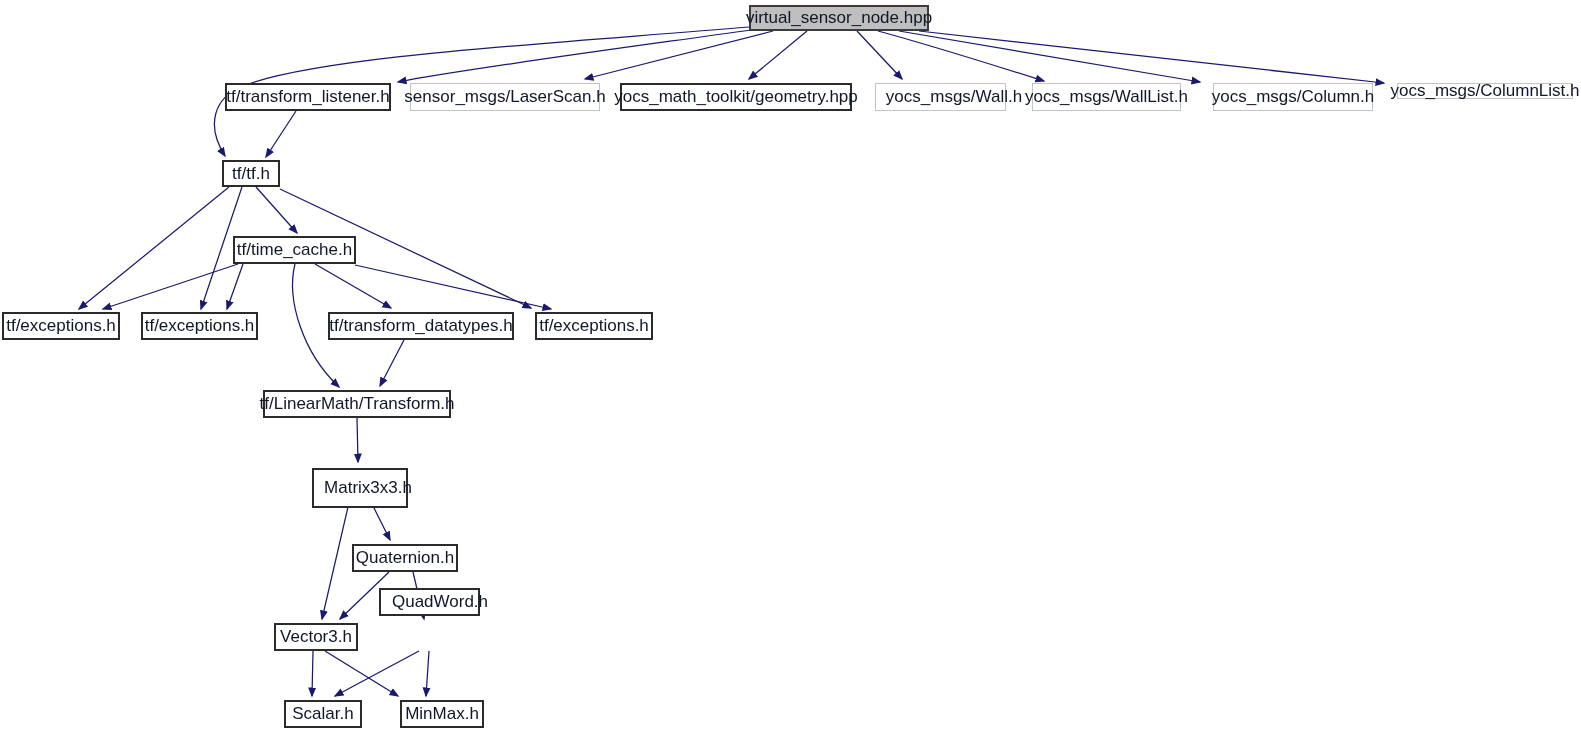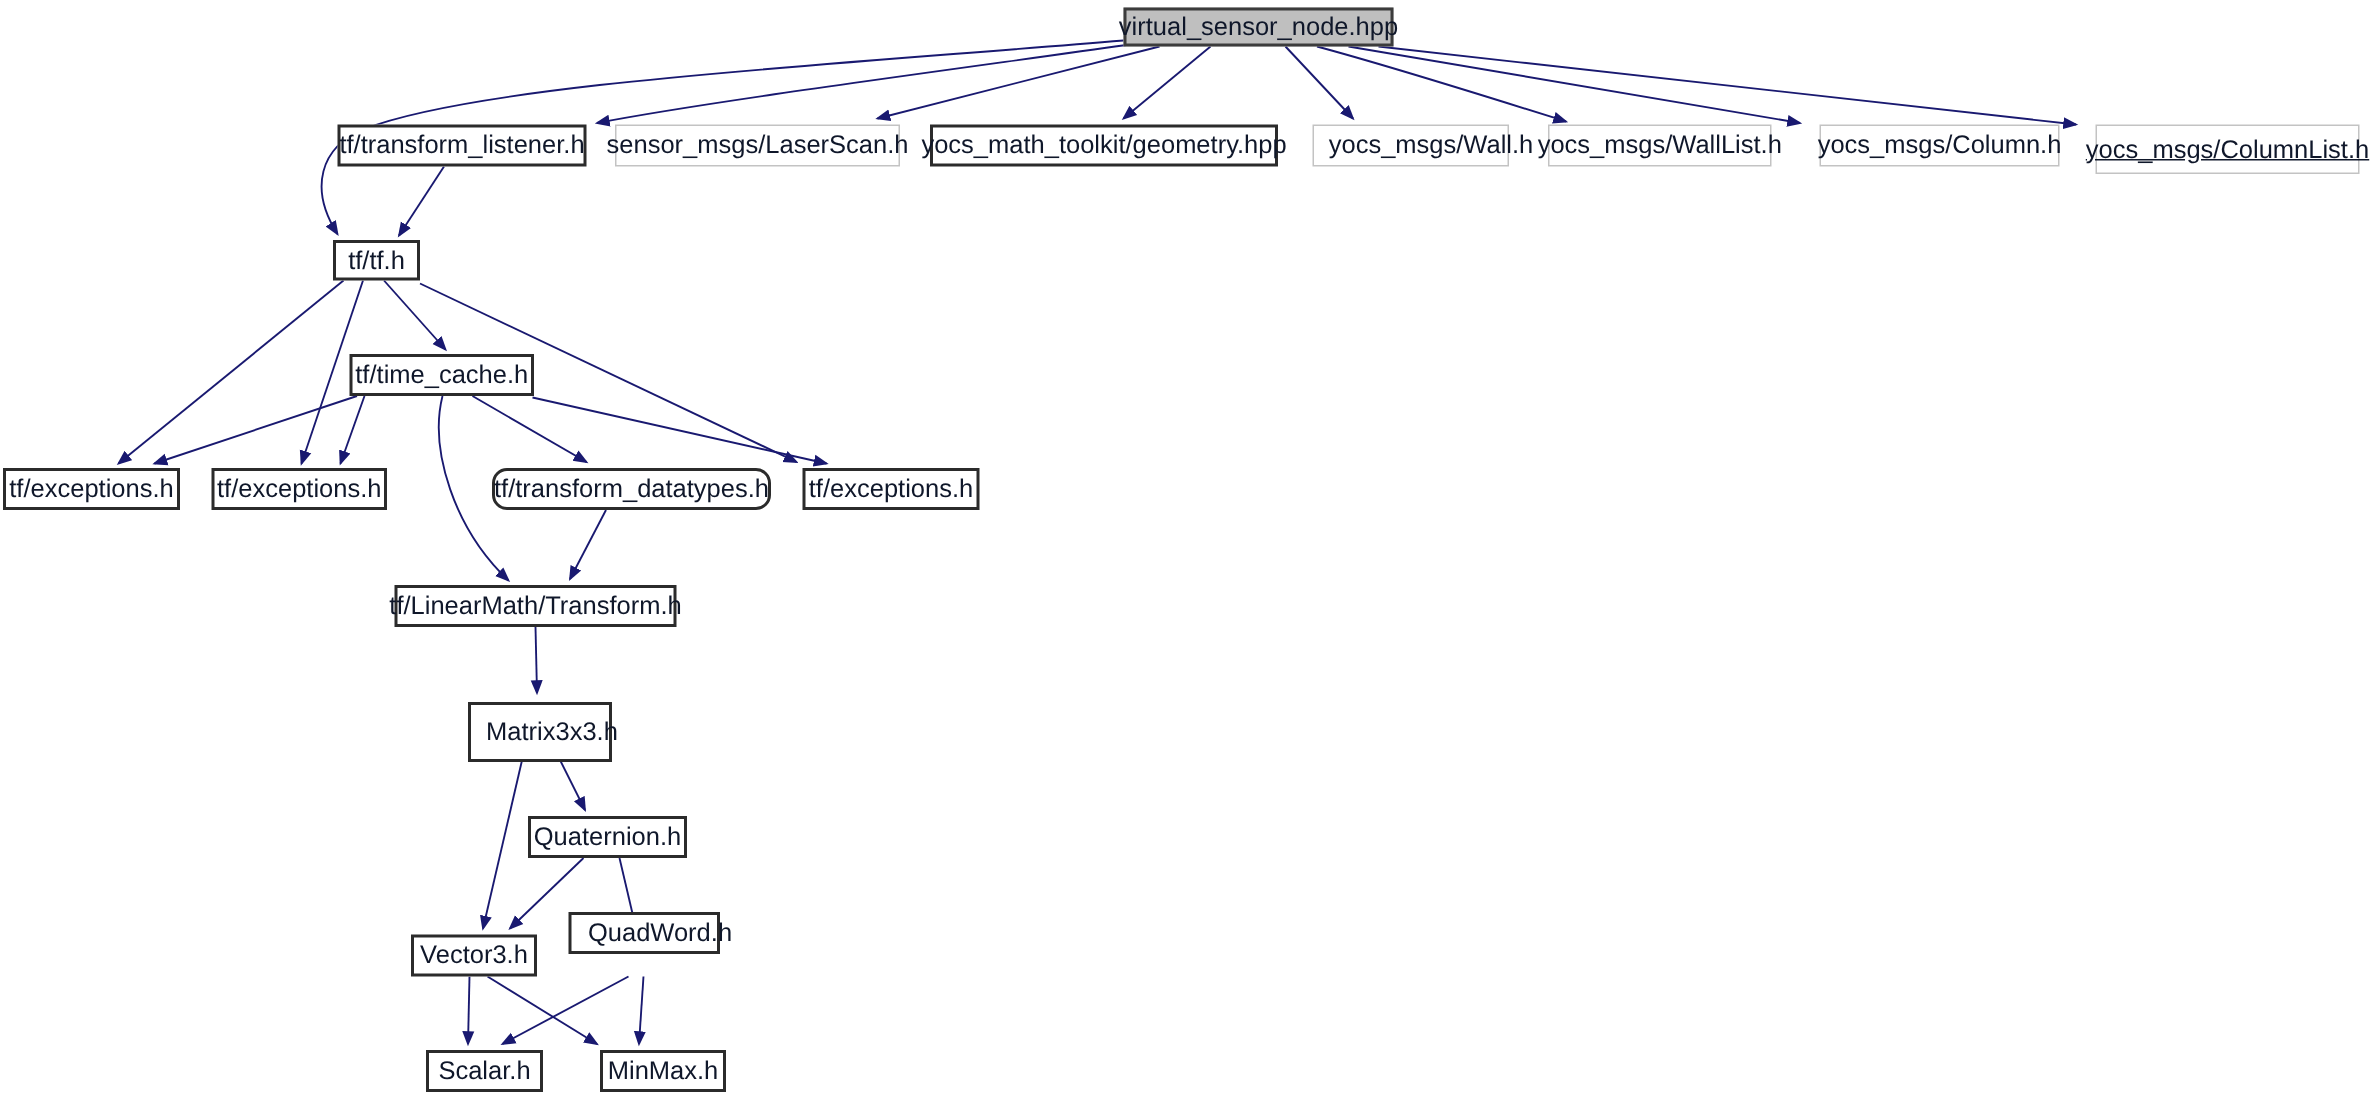--- a/index.html
+++ b/index.html
@@ -98,54 +98,54 @@
     </div>
     <div class="node external" style="left: 875px; top: 83px; width: 131px; height: 28px; padding-left: 27px;">
       <span>yocs_msgs/Wall.h</span>
     </div>
     <div class="node external" style="left: 1032px; top: 83px; width: 149px; height: 28px;">
       <span>yocs_msgs/WallList.h</span>
     </div>
     <div class="node external" style="left: 1213px; top: 83px; width: 160px; height: 28px;">
       <span>yocs_msgs/Column.h</span>
     </div>
-    <div class="node external" style="left: 1397px; top: 83px; width: 176px; height: 33px; text-decoration: underline;">
+    <div class="node external" style="left: 1397px; top: 83px; width: 176px; height: 16px;">
       <span>yocs_msgs/ColumnList.h</span>
     </div>
     <div class="node linked" style="left: 222px; top: 160px; width: 58px; height: 27px;">
       <span>tf/tf.h</span>
     </div>
     <div class="node linked" style="left: 233px; top: 236px; width: 123px; height: 28px;">
       <span>tf/time_cache.h</span>
     </div>
     <div class="node linked" style="left: 2px; top: 312px; width: 118px; height: 28px;">
       <span>tf/exceptions.h</span>
     </div>
     <div class="node linked" style="left: 141px; top: 312px; width: 117px; height: 28px;">
       <span>tf/exceptions.h</span>
     </div>
-    <div class="node linked" style="left: 328px; top: 312px; width: 186px; height: 28px; border-radius: 10px;">
+    <div class="node linked" style="left: 328px; top: 312px; width: 186px; height: 28px;">
       <span>tf/transform_datatypes.h</span>
     </div>
     <div class="node linked" style="left: 535px; top: 312px; width: 118px; height: 28px;">
       <span>tf/exceptions.h</span>
     </div>
     <div class="node linked" style="left: 263px; top: 390px; width: 188px; height: 28px;">
       <span>tf/LinearMath/Transform.h</span>
     </div>
     <div class="node linked" style="left: 312px; top: 468px; width: 96px; height: 40px; padding-left: 16px;">
       <span>Matrix3x3.h</span>
     </div>
     <div class="node linked" style="left: 352px; top: 544px; width: 106px; height: 28px;">
       <span>Quaternion.h</span>
     </div>
     <div class="node linked" style="left: 274px; top: 623px; width: 84px; height: 28px;">
       <span>Vector3.h</span>
     </div>
-    <div class="node linked" style="left: 379px; top: 608px; width: 101px; height: 28px; padding-left: 21px;">
+    <div class="node linked" style="left: 379px; top: 588px; width: 101px; height: 28px; padding-left: 21px;">
       <span>QuadWord.h</span>
     </div>
     <div class="node linked" style="left: 284px; top: 700px; width: 78px; height: 28px;">
       <span>Scalar.h</span>
     </div>
     <div class="node linked" style="left: 400px; top: 700px; width: 84px; height: 28px;">
       <span>MinMax.h</span>
     </div>
   </div>
 

